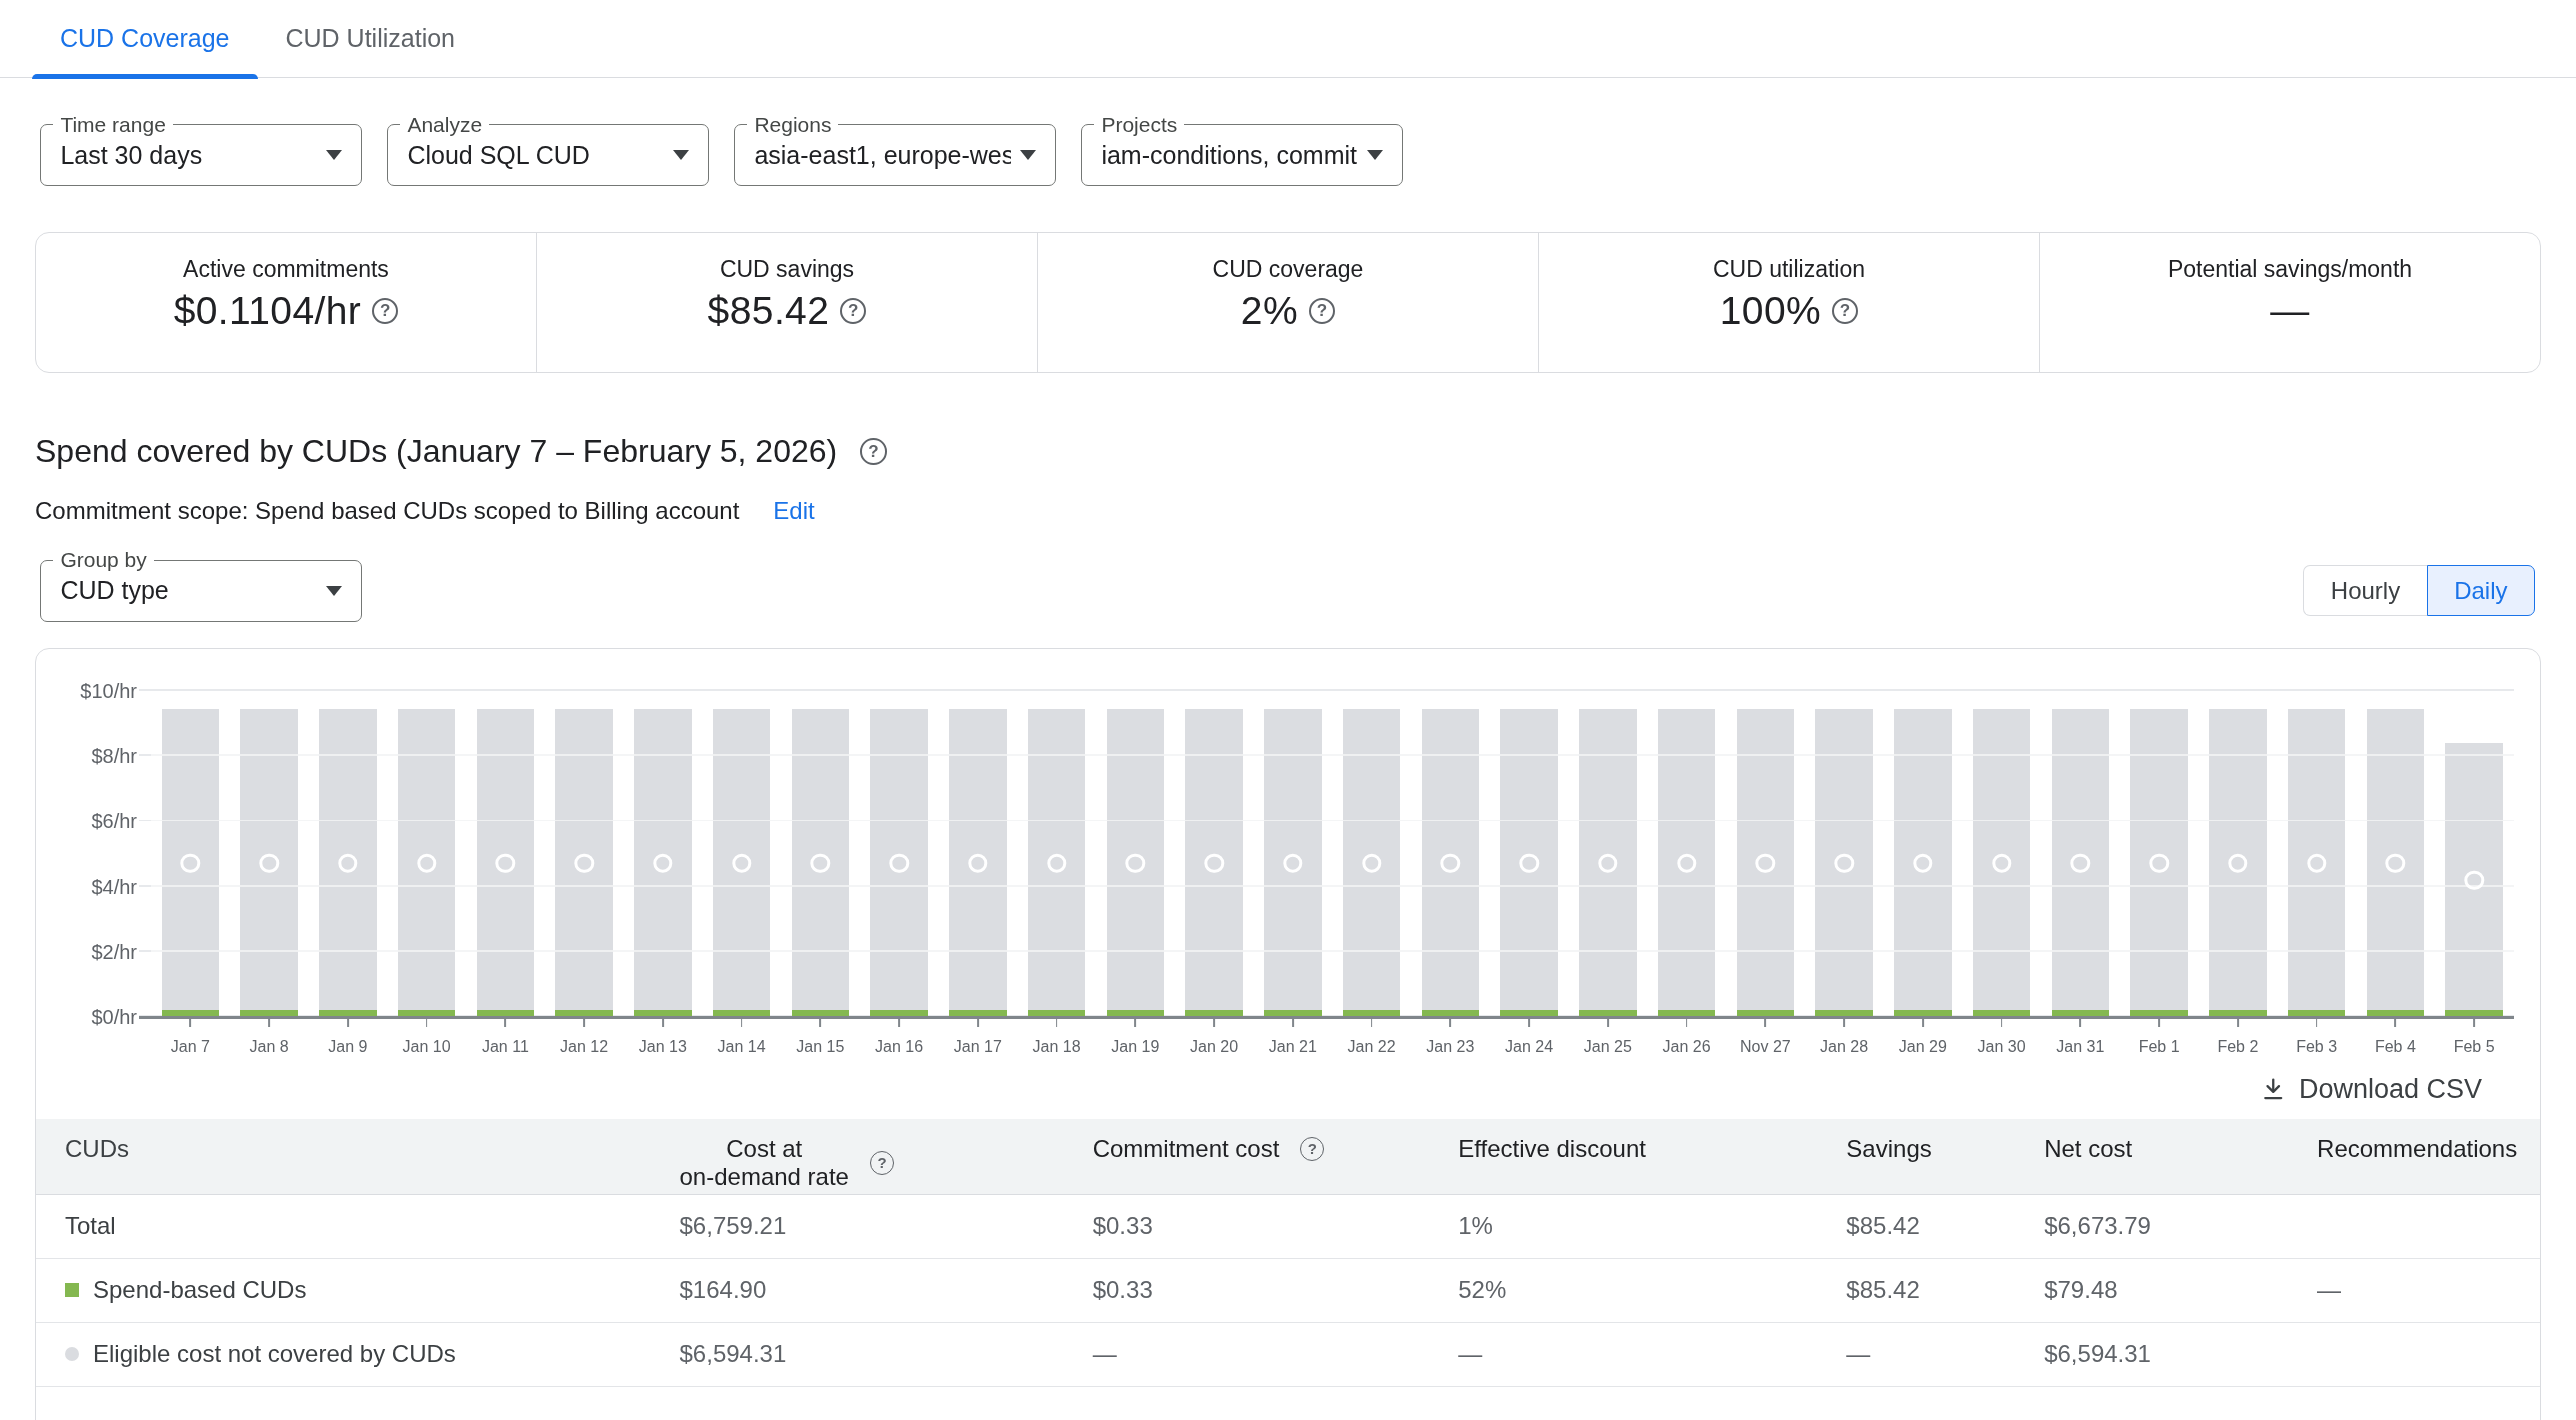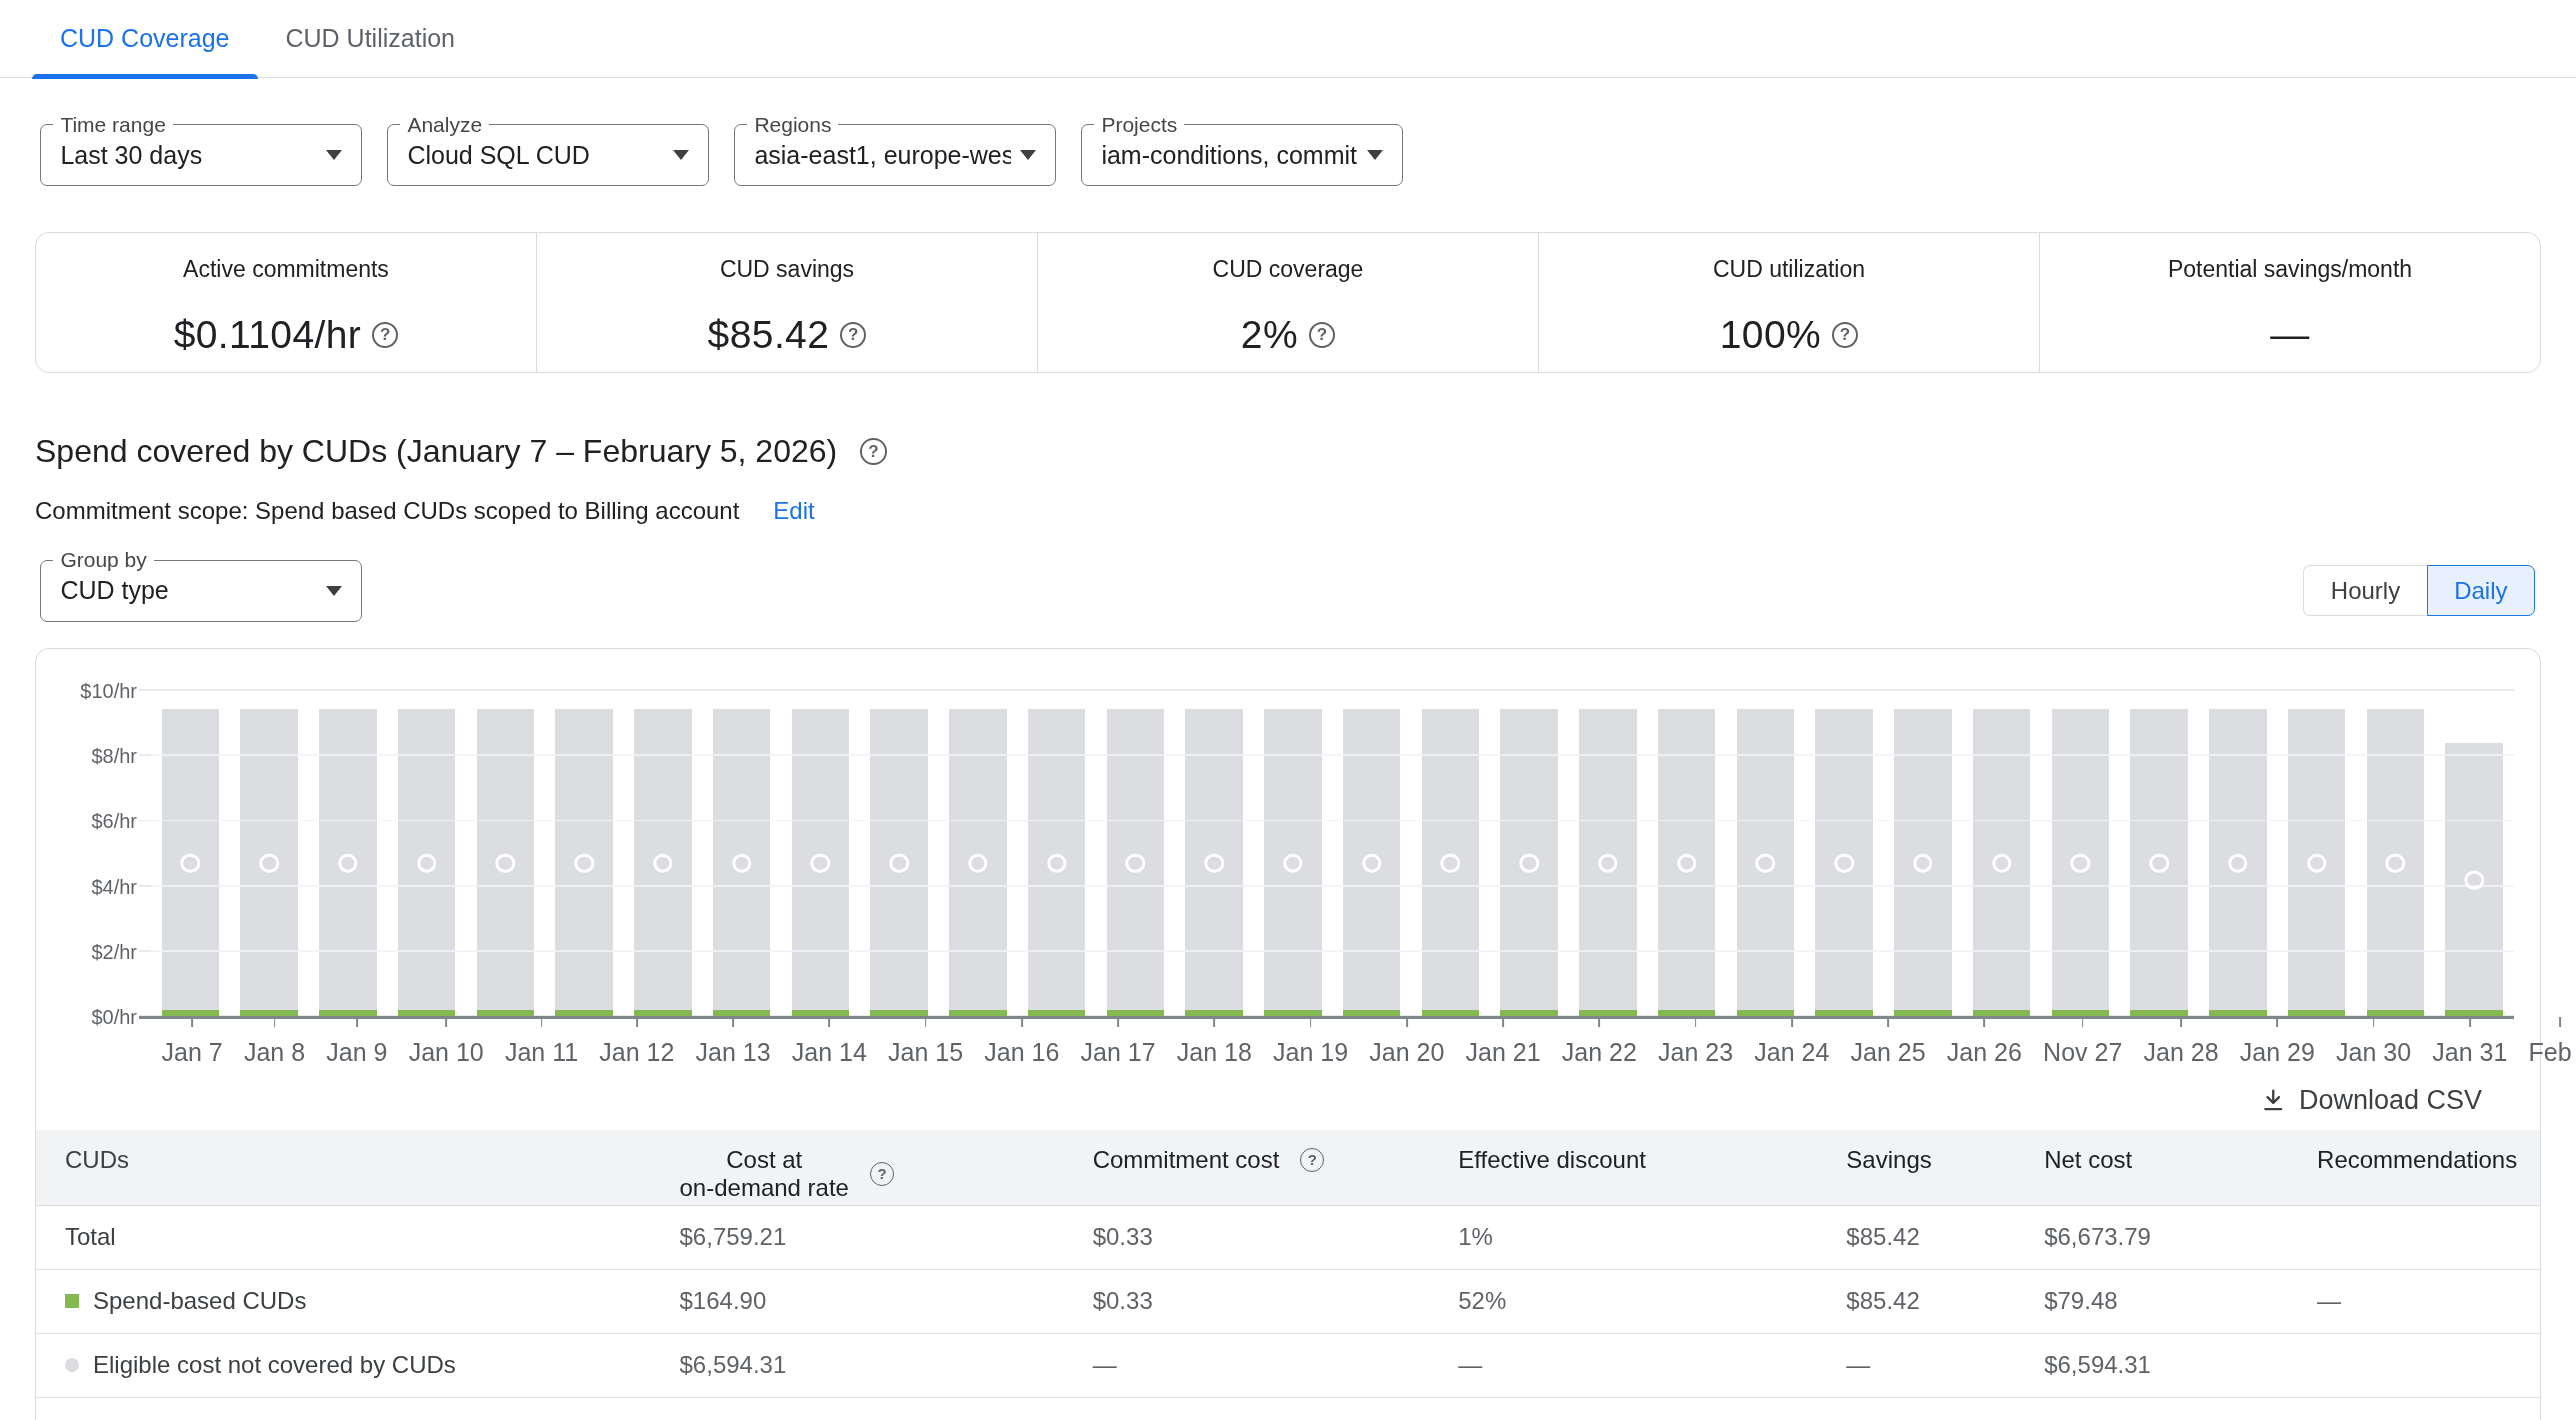--- a/index.html
+++ b/index.html
@@ -17,21 +17,21 @@
   .select { position:relative; width:322px; height:62px; border:1.8px solid #747775; border-radius:7px;
             display:flex; align-items:center; padding:0 19.4px; cursor:pointer; background:#fff; }
   .sel-label { position:absolute; top:-12.4px; left:12.4px; background:#fff; padding:0 7px; font-size:21px; color:#444746; white-space:nowrap; }
   .sel-value { flex:1; font-size:25px; color:#202124; white-space:nowrap; overflow:hidden; }
   .caret { width:0; height:0; border-left:8.8px solid transparent; border-right:8.8px solid transparent; border-top:10.6px solid #3c4043; margin-left:8.8px; flex:none; }
 
   
   .stats { display:flex; margin:46px 35px 0 35px; border:1.8px solid #dadce0; border-radius:14px; height:141px; overflow:hidden; }
   .stat { flex:1; display:flex; flex-direction:column; align-items:center; padding-top:23px; }
   .stat + .stat { border-left:1.8px solid #dadce0; }
-  .stat-title { font-size:23px; color:#202124; margin-bottom:30px; }
+  .stat-title { font-size:23px; color:#202124; margin-bottom:6px; }
   .stat-value-row { display:flex; align-items:center; gap:10.6px; }
   .stat-value { font-size:39px; color:#202124; letter-spacing:0.4px; }
   .help { width:26.5px; height:26.5px; border:2.2px solid #5f6368; border-radius:50%; color:#5f6368;
           display:flex; align-items:center; justify-content:center; font-size:17px; font-weight:700; flex:none; cursor:pointer; }
 
   
   .heading-row { display:flex; align-items:center; gap:23px; margin:60px 0 0 35px; }
   .heading { font-size:32px; color:#202124; }
   .scope-row { display:flex; align-items:center; margin:26.5px 0 0 35px; font-size:24px; color:#202124; }
   .edit-link { color:#1a73e8; font-weight:500; margin-left:34px; cursor:pointer; }
@@ -53,21 +53,21 @@
   .ylab { position:absolute; right:calc(100% + 14px); transform:translateY(50%); font-size:20px; color:#5f6368; white-space:nowrap; z-index:2; }
   .cols { position:absolute; inset:0; display:flex; align-items:flex-end; z-index:2; }
   .col { flex:1; margin:0 10.6px; position:relative; height:100%; display:flex; align-items:flex-end; }
   .bar { position:relative; width:100%; background:#dbdde1; }
   .bar .covered { position:absolute; left:0; right:0; bottom:0; background:#84b850; }
   .bar .marker { position:absolute; left:50%; bottom:50%; transform:translate(-50%,50%); width:19.4px; height:19.4px;
                  border:3.5px solid #fff; border-radius:50%; background:transparent; }
   .xrow { display:flex; margin:0 26.5px 0 115px; }
   .xcol { flex:1; margin:0 10.6px; position:relative; text-align:center; padding-top:12.4px; }
   .xcol .tick { position:absolute; top:0; left:50%; transform:translateX(-50%); width:1.8px; height:9.7px; background:#80868b; }
-  .xcol .date { display:inline-block; margin-top:8.8px; font-size:25px; color:#5f6368; white-space:nowrap; }
+  .xcol .date { display:inline-block; margin-top:8.8px; font-size:16px; color:#5f6368; white-space:nowrap; }
 
   
   .dl-row { display:flex; justify-content:flex-end; align-items:center; gap:12.4px; margin:17.6px 58px 14px 0; cursor:pointer; }
   .dl-label { font-size:27px; font-weight:500; color:#3c4043; }
 
   
   .tbl { width:100%; font-size:24px; }
   .trow { display:grid; grid-template-columns:25.7% 16.5% 14.6% 15.5% 7.9% 10.9% 8.9%; align-items:center; }
   .thead { background:#f1f3f4; border-bottom:1.8px solid #dadce0; align-items:start; min-height:76px; padding-top:16px; font-weight:500; color:#202124; }
   .thead .cell { display:flex; align-items:center; gap:21px; }

